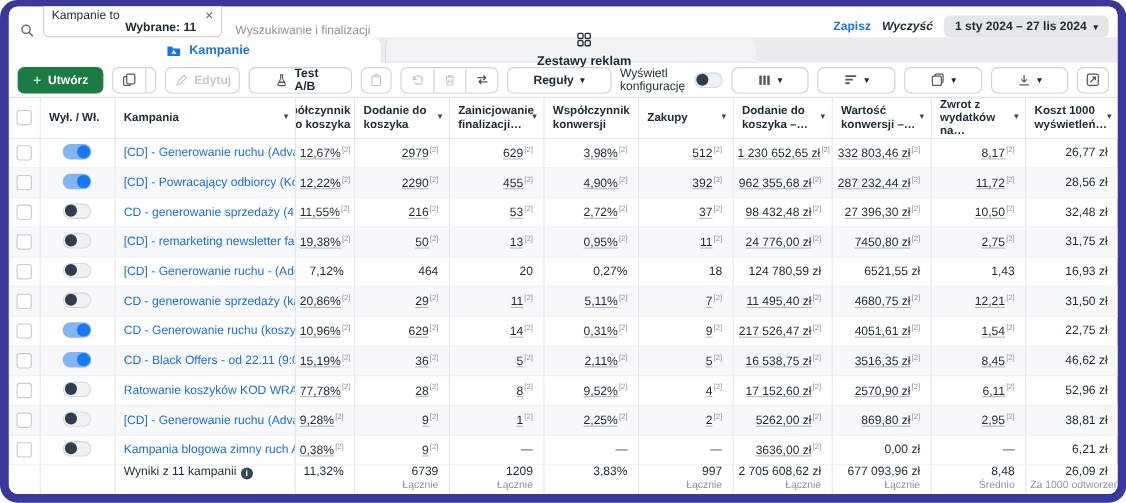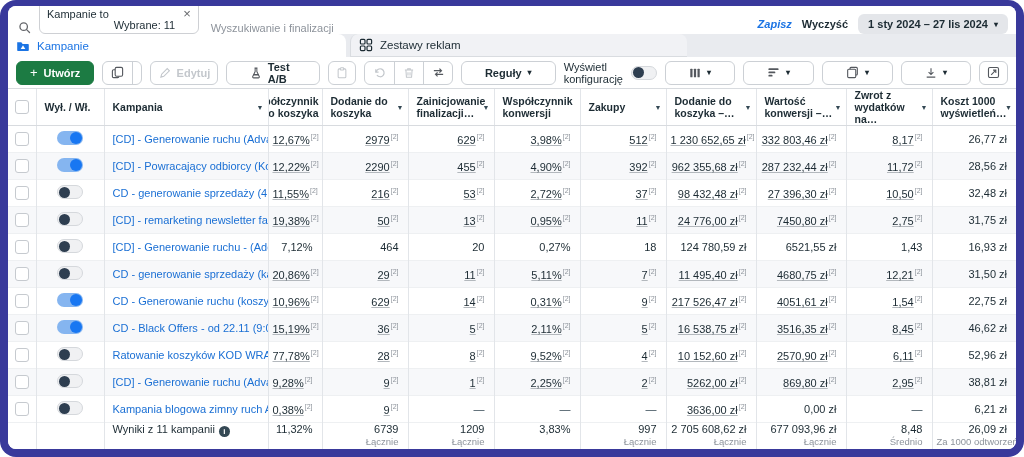--- a/index.html
+++ b/index.html
@@ -4,36 +4,36 @@
 <style>
   * { box-sizing: border-box; margin: 0; padding: 0; }
   html,body { width:1024px; height:457px; background:#fff; font-family:"Liberation Sans", sans-serif; }
   .frame { position:absolute; top:0; left:0; width:1024px; height:457px; background:#39399b; border-radius:16px; overflow:hidden; }
   .app { position:absolute; top:6px; left:8px; width:1008px; height:443px; background:#fff; border-radius:8px; overflow:hidden; }
 
   
   .searchbar { height:28px; display:flex; align-items:flex-end; padding:0 8px 0 10px; background:#fff; }
   .searchbar .sicon { display:flex; margin-right:8px; color:#65676b; }
   .chip { display:flex; align-items:center; gap:5px; border:1px solid #ced0d4; border-radius:6px; padding:2px 7px; font-size:11px; color:#1c2b33; cursor:pointer; background:#fff; }
-  .chip b { font-weight:400;margin-top:23px; }
+  .chip b { font-weight:700;margin-top:23px; }
   .chip .x { color:#65676b; font-size:13px; line-height:1; margin-left:3px; cursor:pointer; }
   .srch-ph { margin-left:12px; font-size:11px; color:#8d939b; flex:1; }
   .sb-right { display:flex; align-items:center; gap:10px; }
   .lnk { font-size:11px; font-weight:600; cursor:pointer; }
-  .lnk.save { color:#1b74e4;font-style:italic; }
-  .lnk.clear { color:#1c2b33; }
+  .lnk.save { color:#1b74e4; }
+  .lnk.clear { color:#1c2b33;font-style:italic; }
   .datebox { display:flex; align-items:center; gap:6px; background:#e4e6ea; border-radius:6px; padding:4px 10px; font-size:11px; font-weight:600; color:#1c2b33; cursor:pointer; }
   .caret { font-size:8px; color:#1c2b33; }
 
   
   .tabs { height:23px; display:flex; background:#e9ebef; }
-  .tab { display:flex; align-items:center; gap:7px; padding-left:8px; font-size:11.5px; font-weight:400; cursor:pointer; }
+  .tab { display:flex; align-items:center; gap:7px; padding-left:24px; font-size:11.5px; font-weight:700; cursor:pointer;justify-content:center; }
   .tab.active { background:#fff; color:#1b74e4; width:338px; border-top-right-radius:8px; }
   .tab.idle { background:#f1f2f5; color:#1c2b33; border-left:1px solid #d9dce0; border-bottom:1px solid #d9dce0; }
-  .tab.t2 { width:337px; margin-left:4px; border-top-left-radius:8px; border-top-right-radius:8px; }
+  .tab.t2 { width:337px; margin-left:4px; border-top-left-radius:8px; border-top-right-radius:8px;flex-direction:column; }
   .tab.t3 { flex:1; margin-left:4px; border-top-left-radius:8px; }
   .tabicon { display:flex; }
 
   
   .toolbar { height:31px; display:flex; align-items:center; gap:8px; padding:0 8px; background:#fff; }
   .btn, .bgroup { height:24px; border:1px solid #ccd0d5; border-radius:6px; background:#fff; display:flex; align-items:center; font-size:11px; font-weight:600; color:#1c2b33; cursor:pointer; }
   .btn { padding:0 23px; gap:6px; }
   .bgroup { overflow:hidden; padding:0; }
   .bgroup .seg { height:100%; display:flex; align-items:center; padding:0 8px; gap:6px; border-left:1px solid #ccd0d5; cursor:pointer; }
   .bgroup .seg:first-child { border-left:none; }
@@ -419,21 +419,21 @@
             </tr>
             <tr>
               <td class="c-check"><span class="cb"></span></td>
               <td class="c-toggle"><span class="toggle off"><span class="knob"></span></span></td>
               <td class="c-name"><a class="camp">Ratowanie koszyków KOD WRACAM</a></td>
               <td class="c-num"><span class="num u">77,78%</span><sup class="fn">[2]</sup></td>
               <td class="c-num"><span class="num u">28</span><sup class="fn">[2]</sup></td>
               <td class="c-num"><span class="num u">8</span><sup class="fn">[2]</sup></td>
               <td class="c-num"><span class="num u">9,52%</span><sup class="fn">[2]</sup></td>
               <td class="c-num"><span class="num u">4</span><sup class="fn">[2]</sup></td>
-              <td class="c-num"><span class="num u">10 152,60 zł</span><sup class="fn">[2]</sup></td>
+              <td class="c-num"><span class="num u">17 152,60 zł</span><sup class="fn">[2]</sup></td>
               <td class="c-num"><span class="num u">2570,90 zł</span><sup class="fn">[2]</sup></td>
               <td class="c-num"><span class="num u">6,11</span><sup class="fn">[2]</sup></td>
               <td class="c-num"><span class="num">52,96 zł</span></td>
             </tr>
             <tr>
               <td class="c-check"><span class="cb"></span></td>
               <td class="c-toggle"><span class="toggle off"><span class="knob"></span></span></td>
               <td class="c-name"><a class="camp">[CD] - Generowanie ruchu (Advantage+) – N…</a></td>
               <td class="c-num"><span class="num u">9,28%</span><sup class="fn">[2]</sup></td>
               <td class="c-num"><span class="num u">9</span><sup class="fn">[2]</sup></td>

